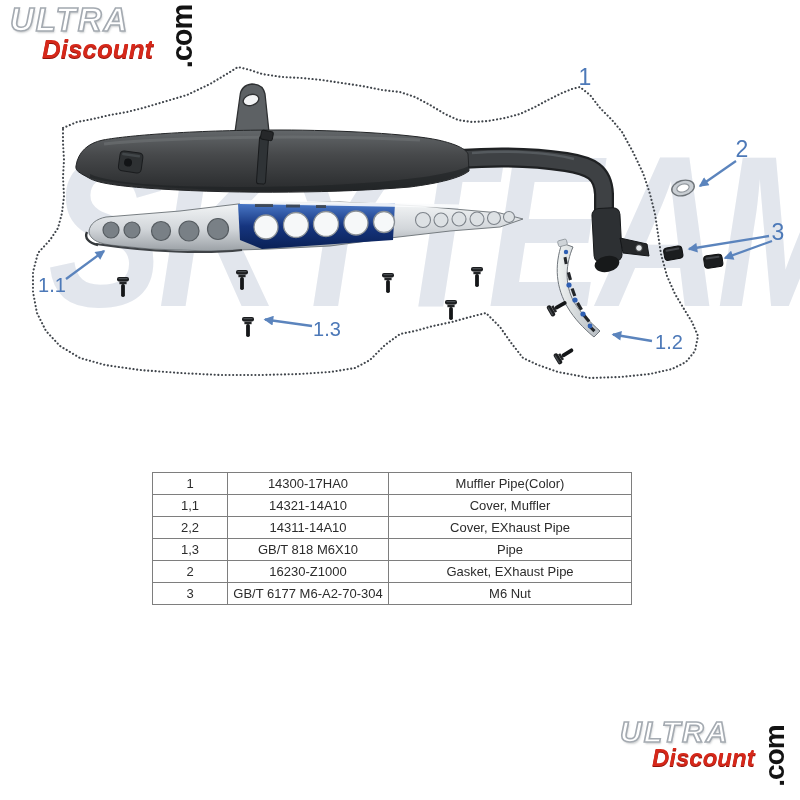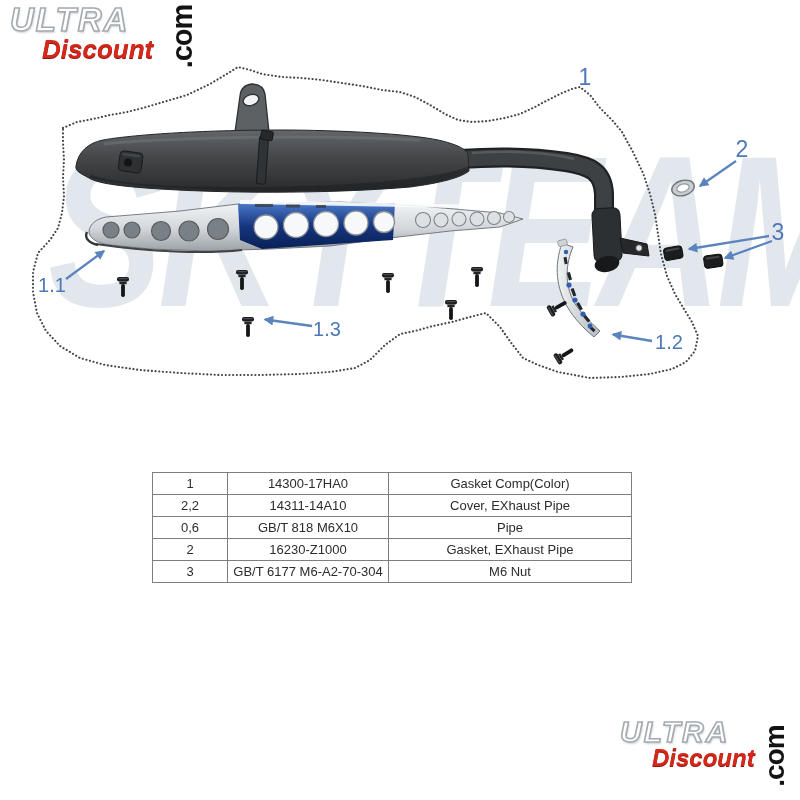--- a/index.html
+++ b/index.html
@@ -268,29 +268,34 @@
   <table class="parts-table">
     <colgroup>
       <col style="width:75px">
         <col style="width:161px">
         <col style="width:243px">
     </colgroup>
     <tbody>
         <tr>
           <td>1</td>
           <td>14300-17HA0</td>
-          <td>Gasket Comp(Color)</td>
+          <td>Muffler Pipe(Color)</td>
+        </tr>
+        <tr>
+          <td>1,1</td>
+          <td>14321-14A10</td>
+          <td>Cover, Muffler</td>
         </tr>
         <tr>
           <td>2,2</td>
           <td>14311-14A10</td>
           <td>Cover, EXhaust Pipe</td>
         </tr>
         <tr>
-          <td>0,6</td>
+          <td>1,3</td>
           <td>GB/T 818 M6X10</td>
           <td>Pipe</td>
         </tr>
         <tr>
           <td>2</td>
           <td>16230-Z1000</td>
           <td>Gasket, EXhaust Pipe</td>
         </tr>
         <tr>
           <td>3</td>

